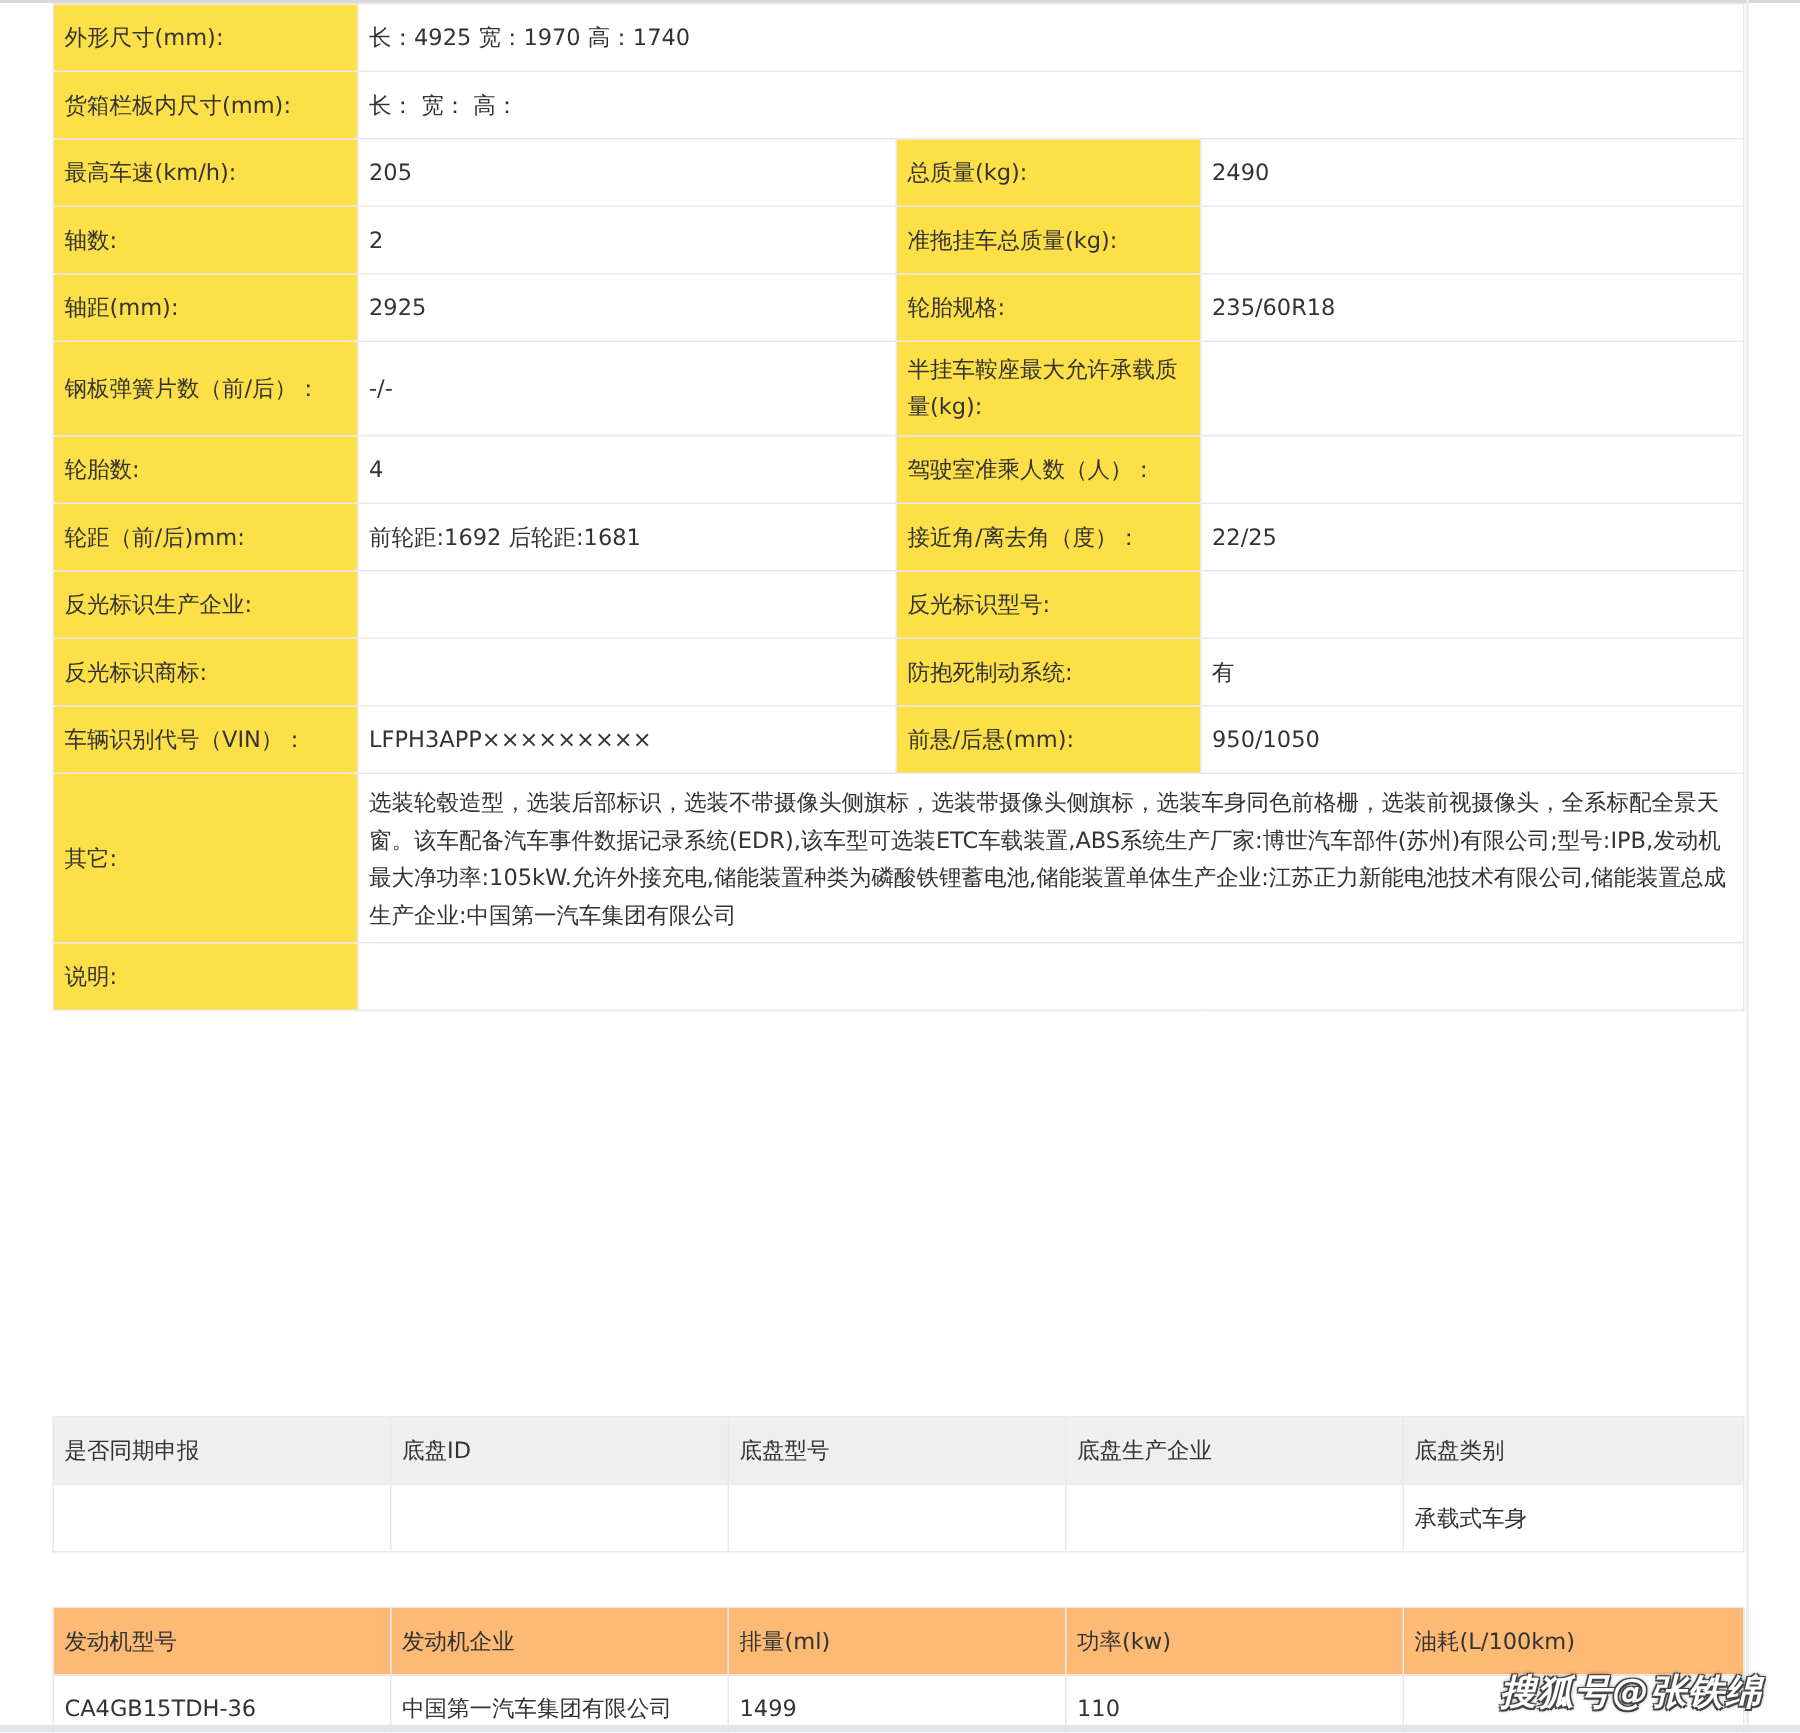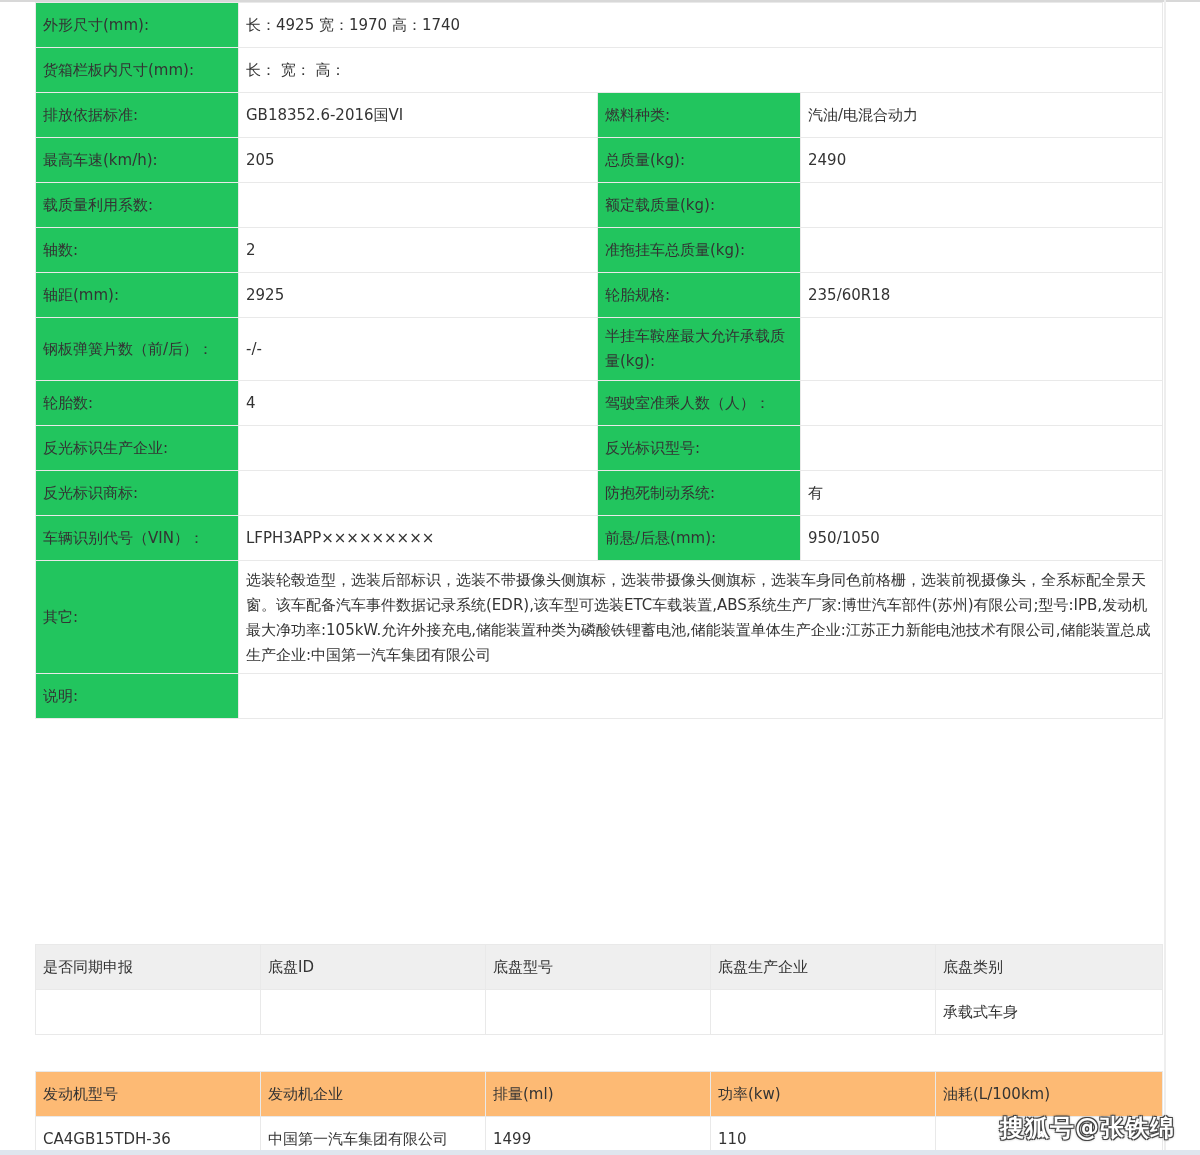--- a/index.html
+++ b/index.html
@@ -2,36 +2,36 @@
 <html><head>
 <meta charset="utf-8">
 <style>
   * { box-sizing: border-box; margin: 0; padding: 0; }
   html, body { width: 1200px; height: 1155px; overflow: hidden; background: #ffffff; }
   body { font-family: "DejaVu Sans", "Liberation Sans", sans-serif; font-size: 15px; color: #333; position: relative; }
   .top-line { position: absolute; left: 0; top: 0; width: 1200px; height: 2px; background: #d8d8d8; }
   .right-line { position: absolute; left: 1164px; top: 0; width: 2px; height: 1155px; background: #eeeeee; }
   table { border-collapse: collapse; position: absolute; left: 35px; width: 1127px; table-layout: fixed; }
   td, th { border: 1px solid #e9e9e9; padding: 0 7px; vertical-align: middle; font-weight: normal; text-align: left; line-height: 25px; }
-  td.lbl { background: #22c55e; color: #333; }
+  td.lbl { background: #fde047; color: #333; }
   td.val { background: #ffffff; color: #333; }
   #spec-table { top: 2px; }
   #spec-table tr { height: 45px; }
   #spec-table tr.tall { height: 63px; }
   #spec-table tr.other { height: 113px; }
   #spec-table td.val.para { line-height: 25px; padding-top: 2px; }
   #chassis-table { top: 944px; }
   #chassis-table tr { height: 45px; }
   #chassis-table th { background: #efefef; color: #333; }
   #engine-table { top: 1071px; }
   #engine-table tr { height: 45px; }
   #engine-table th { background: #fdba74; color: #333; }
   .bottom-bar { position: absolute; left: 0; top: 1150px; width: 1200px; height: 5px; background: #dfe6ee; }
   .watermark { position: absolute; left: 1000px; top: 1112px; font-size: 24px; color: #ffffff; font-weight: bold; letter-spacing: 1px;
-    text-shadow: -1px -1px 0 #444, 1px -1px 0 #444, -1px 1px 0 #444, 1px 1px 0 #444, 0 0 3px #222; }
+    text-shadow: -1px -1px 0 #444, 1px -1px 0 #444, -1px 1px 0 #444, 1px 1px 0 #444, 0 0 3px #222; font-style: italic; }
 </style>
 </head>
 <body>
 
 <div class="top-line"></div>
 <div class="right-line"></div>
 
 <table id="spec-table">
   <colgroup>
     <col style="width:203px">
@@ -42,36 +42,24 @@
   <tbody>
     <tr>
       <td class="lbl">外形尺寸(mm):</td>
       <td class="val" colspan="3">长：4925 宽：1970 高：1740</td>
     </tr>
     <tr>
       <td class="lbl">货箱栏板内尺寸(mm):</td>
       <td class="val" colspan="3">长： 宽： 高：</td>
     </tr>
     <tr>
-      <td class="lbl">排放依据标准:</td>
-      <td class="val">GB18352.6-2016国VI</td>
-      <td class="lbl">燃料种类:</td>
-      <td class="val">汽油/电混合动力</td>
-    </tr>
-    <tr>
       <td class="lbl">最高车速(km/h):</td>
       <td class="val">205</td>
       <td class="lbl">总质量(kg):</td>
       <td class="val">2490</td>
-    </tr>
-    <tr>
-      <td class="lbl">载质量利用系数:</td>
-      <td class="val"></td>
-      <td class="lbl">额定载质量(kg):</td>
-      <td class="val"></td>
     </tr>
     <tr>
       <td class="lbl">轴数:</td>
       <td class="val">2</td>
       <td class="lbl">准拖挂车总质量(kg):</td>
       <td class="val"></td>
     </tr>
     <tr>
       <td class="lbl">轴距(mm):</td>
       <td class="val">2925</td>
@@ -82,20 +70,26 @@
       <td class="lbl">钢板弹簧片数（前/后）：</td>
       <td class="val">-/-</td>
       <td class="lbl">半挂车鞍座最大允许承载质量(kg):</td>
       <td class="val"></td>
     </tr>
     <tr>
       <td class="lbl">轮胎数:</td>
       <td class="val">4</td>
       <td class="lbl">驾驶室准乘人数（人）：</td>
       <td class="val"></td>
+    </tr>
+    <tr>
+      <td class="lbl">轮距（前/后)mm:</td>
+      <td class="val">前轮距:1692 后轮距:1681</td>
+      <td class="lbl">接近角/离去角（度）：</td>
+      <td class="val">22/25</td>
     </tr>
     <tr>
       <td class="lbl">反光标识生产企业:</td>
       <td class="val"></td>
       <td class="lbl">反光标识型号:</td>
       <td class="val"></td>
     </tr>
     <tr>
       <td class="lbl">反光标识商标:</td>
       <td class="val"></td>

